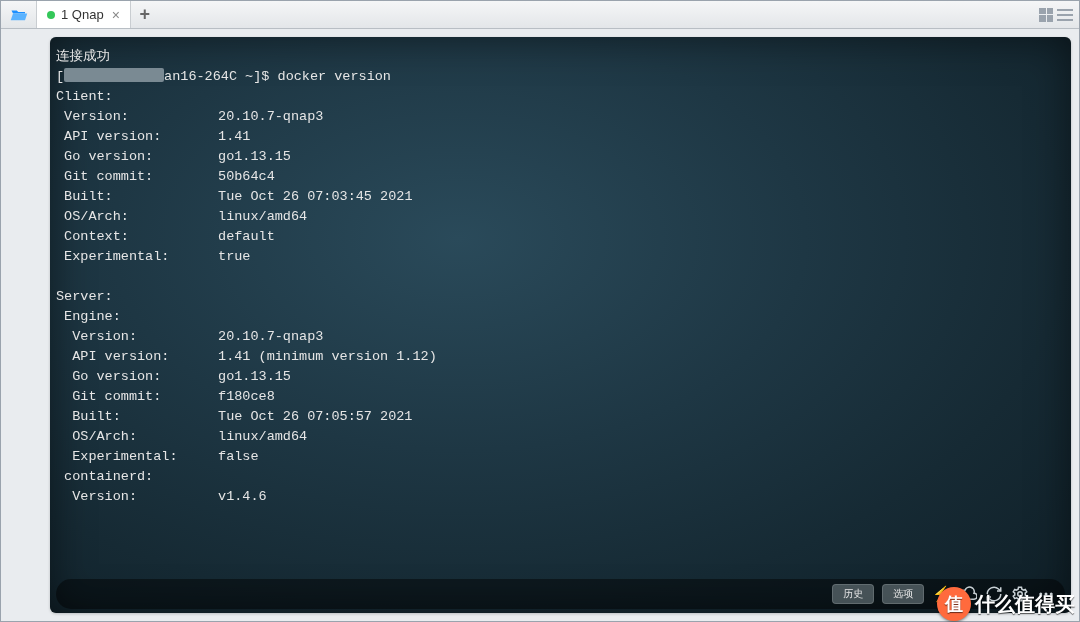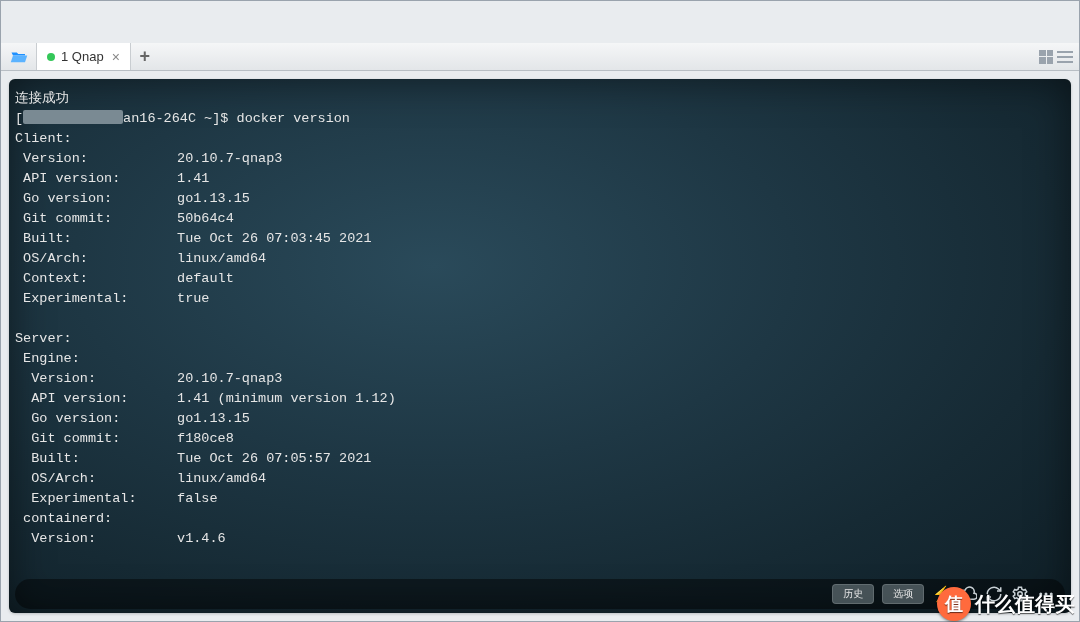--- a/index.html
+++ b/index.html
@@ -15,21 +15,20 @@
     position: relative;
   }
 
   
   .tabbar {
     height: 28px;
     background: linear-gradient(#f5f6f7, #e3e6e9);
     border-bottom: 1px solid #b8bec4;
     display: flex; align-items: stretch;
     position: relative;
-    margin-top: 42px;
   }
   .open-icon {
     width: 36px; display: flex; align-items: center; justify-content: center;
     border-right: 1px solid #c9cdd1;
   }
   .open-icon svg { width: 18px; height: 14px; }
   .tab {
     display: flex; align-items: center;
     padding: 0 8px 0 10px;
     background: #ffffff;
@@ -54,21 +53,21 @@
   }
   .layout-btn span { background: #9aa3ad; }
   .layout-lines {
     width: 16px; height: 12px; cursor: pointer;
     display: flex; flex-direction: column; justify-content: space-between;
   }
   .layout-lines span { height: 2px; background: #9aa3ad; }
 
   
   .terminal-wrap {
-    flex: 1; padding: 8px;
+    flex: 1; padding: 8px; margin-left: 41px;
   }
   .terminal {
     width: 100%; height: 100%;
     background: radial-gradient(ellipse at 40% 35%, #2a4a5a 0%, #1e3744 40%, #162a34 70%, #0f1f27 100%);
     border-radius: 6px;
     position: relative;
     box-shadow: inset 0 0 40px rgba(0,0,0,0.5), 0 1px 3px rgba(0,0,0,0.2);
     overflow: hidden;
   }
   .term-content {

